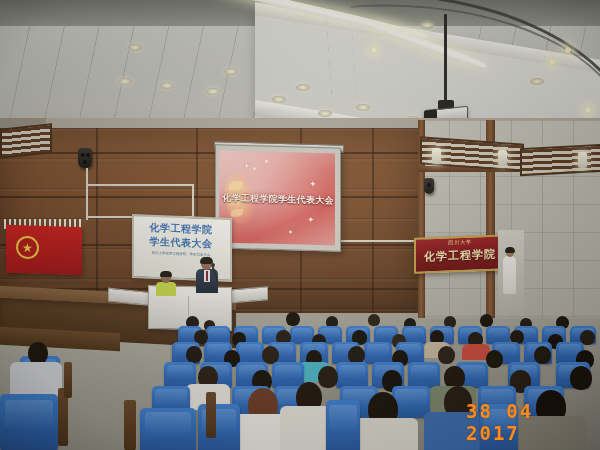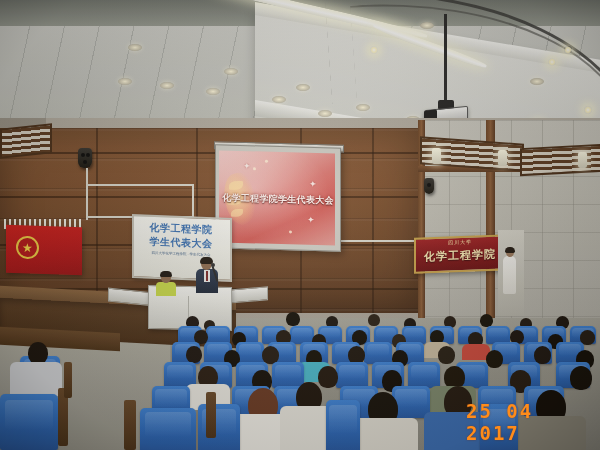--- a/index.html
+++ b/index.html
@@ -447,15 +447,15 @@
   <div class="head" style="left:28px;top:342px;width:20px;height:22px;background:#1b140d;"></div>
   <div class="torso" style="left:10px;top:362px;width:52px;height:34px;background:#d6d9dd;"></div>
   <div class="seat" style="left:0px;top:394px;width:58px;height:56px;"></div>
   <div class="seat-side" style="left:58px;top:388px;width:10px;height:58px;"></div>
   <div class="seat-side" style="left:64px;top:362px;width:8px;height:36px;"></div>
   <div class="seat-side" style="left:124px;top:400px;width:12px;height:50px;"></div>
   <div class="seat-side" style="left:206px;top:392px;width:10px;height:46px;"></div>
 
   <div class="warm"></div>
   <div class="grade"></div>
-  <div class="datestamp">25 04 2017</div>
+  <div class="datestamp">38 04 2017</div>
 
 </div>
 
 </body></html>

